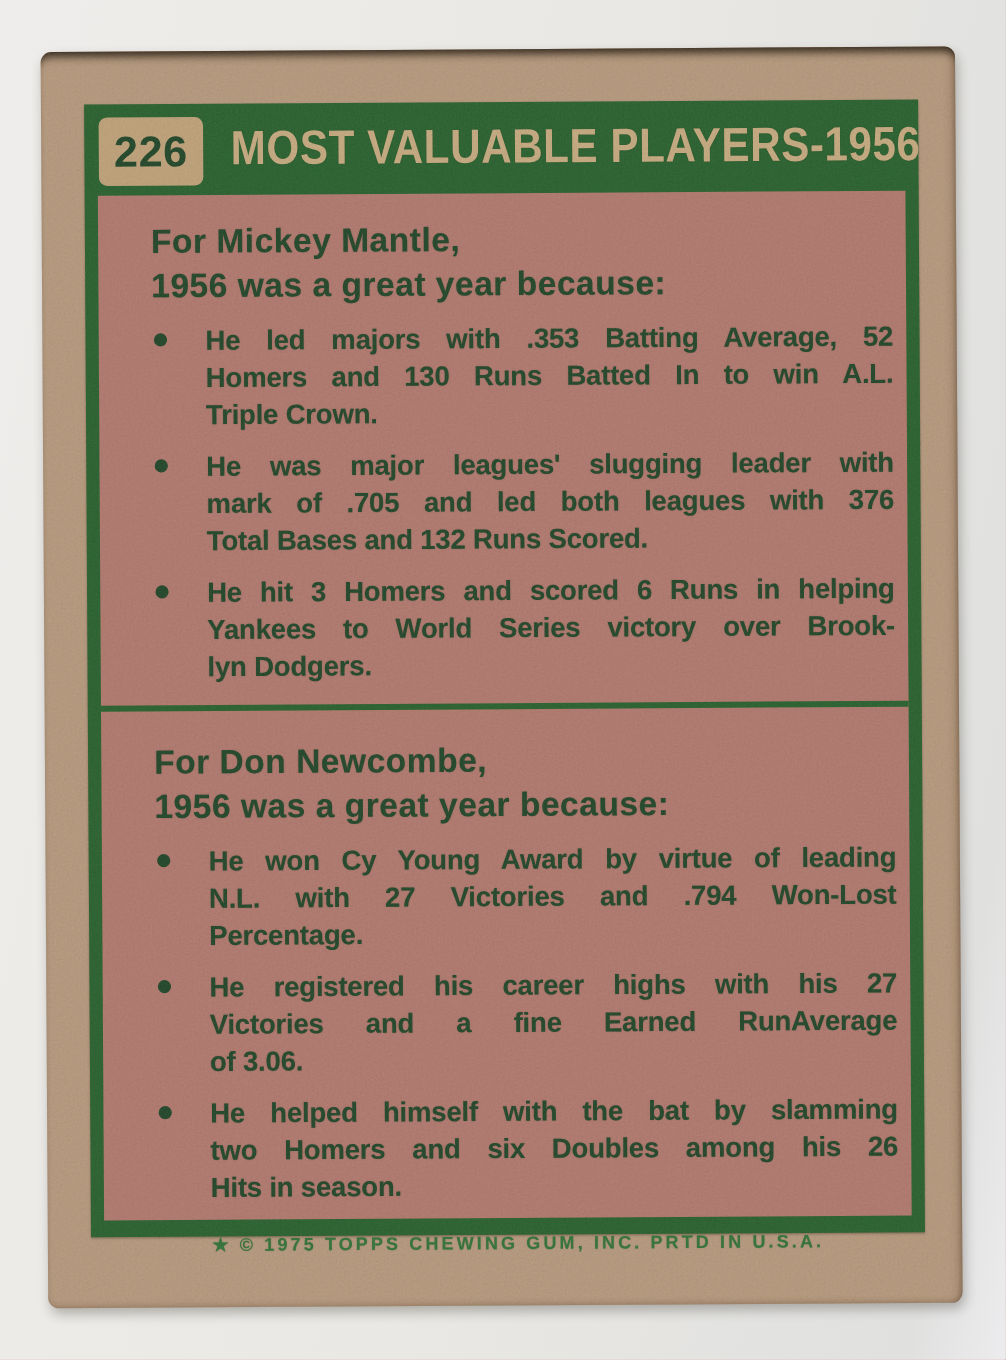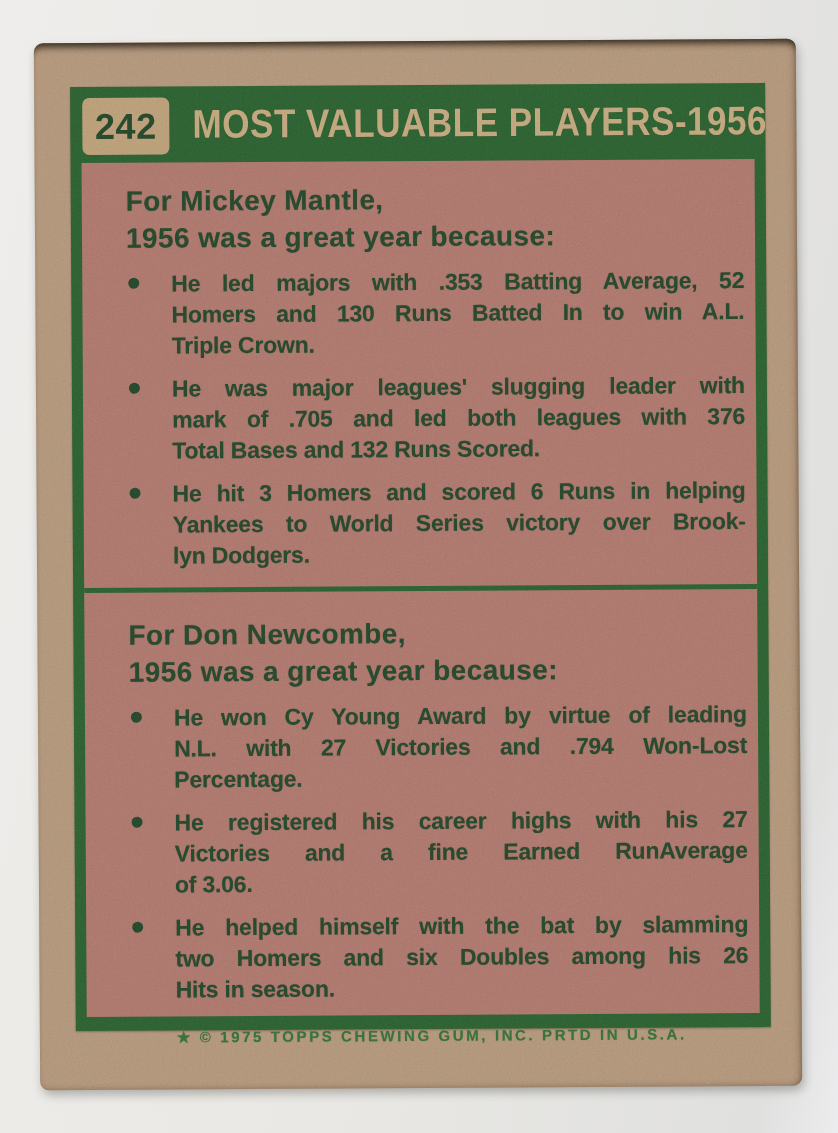--- a/index.html
+++ b/index.html
@@ -90,21 +90,21 @@
 </head>
 <body>
 
 <div class="scan">
   <div class="card">
 
     <div class="frame">
 
       <div class="header">
         <div class="number-box">
-          <span>242</span>
+          <span>226</span>
         </div>
         <div class="title">MOST VALUABLE PLAYERS-1956</div>
       </div>
 
       <div class="panel">
 
         <div class="section mantle">
           <div class="heading">
               <div class="line">For Mickey Mantle,</div>
               <div class="line">1956 was a great year because:</div>

